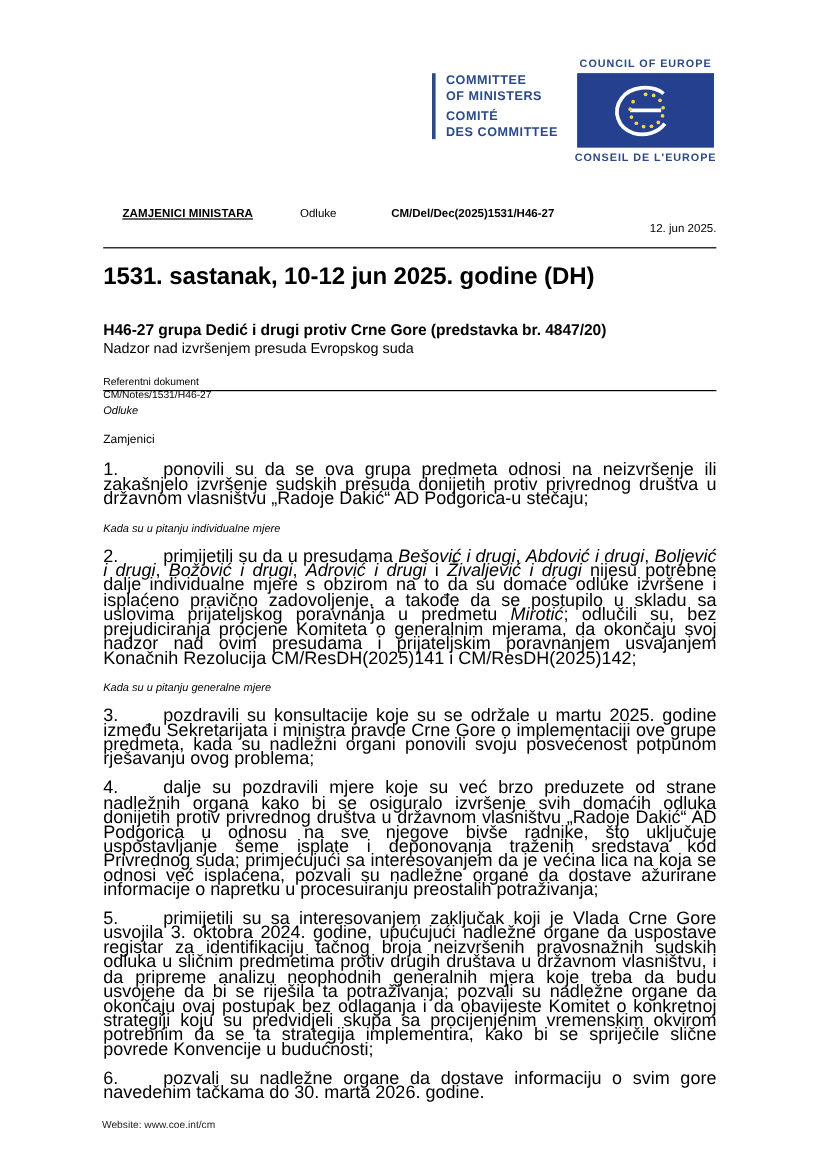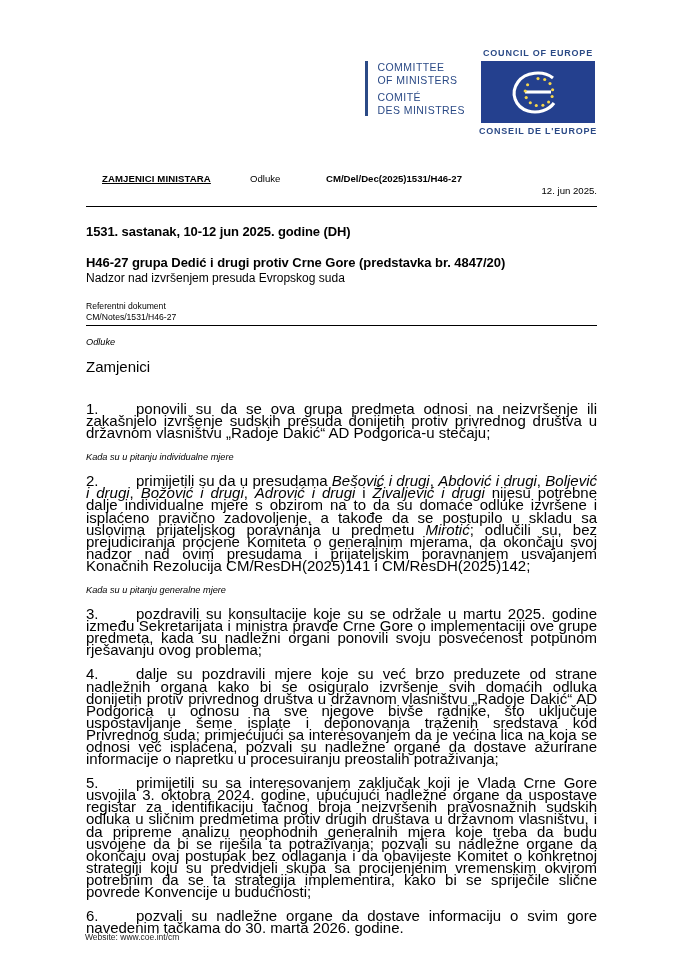--- a/index.html
+++ b/index.html
@@ -55,21 +55,21 @@
     display: flex;
     flex-direction: column;
     justify-content: center;
   }
   .cm-line {
     font-family: "Liberation Sans", sans-serif;
     font-size: 10.5px;
     letter-spacing: 0.45px;
     line-height: 12.6px;
     color: #2b4a86;
-    font-weight: 400;
+    font-weight: 700;
     white-space: nowrap;
   }
   .cm-gap { height: 5px; }
 
   .coe-logo {
     width: 118px;
     display: flex;
     flex-direction: column;
     align-items: center;
   }
@@ -135,24 +135,24 @@
   .rule-mid { top: 325px; }
 
   
   .title-block {
     position: absolute;
     left: 86px;
     top: 222px;
     width: 511px;
   }
   .h1 {
-    font-size: 13px;
+    font-size: 20px;
     font-weight: bold;
     letter-spacing: -0.1px;
-    margin: 0 0 14px 0;
+    margin: 0 0 26px 0;
     line-height: 19px;
   }
   .h2 {
     font-size: 13px;
     font-weight: bold;
     margin: 0 0 2px 0;
     line-height: 15px;
     letter-spacing: -0.05px;
   }
   .h2sub {
@@ -174,23 +174,23 @@
     top: 336px;
     width: 511px;
   }
   .ital {
     font-style: italic;
     font-size: 9.2px;
     line-height: 12px;
     margin: 0 0 13px 0;
   }
   .plain {
-    font-size: 15px;
+    font-size: 10px;
     line-height: 12px;
-    margin: 0 0 30px 0;
+    margin: 0 0 13px 0;
   }
   .para {
     font-size: 15px;
     line-height: 12.1px;
     margin: 0 0 12px 0;
     text-align: justify;
     position: relative;
     padding-left: 0;
   }
   .para .num {
@@ -224,21 +224,21 @@
   <div class="logo-band">
     <div class="logo-group">
 
       <div class="cm-block">
         <div class="cm-bar"></div>
         <div class="cm-lines">
           <div class="cm-line">COMMITTEE</div>
           <div class="cm-line">OF MINISTERS</div>
           <div class="cm-gap"></div>
           <div class="cm-line">COMITÉ</div>
-          <div class="cm-line">DES MINISTRES</div>
+          <div class="cm-line">DES COMMITTEE</div>
         </div>
       </div>
 
       <div class="coe-logo">
         <div class="coe-cap">COUNCIL OF EUROPE</div>
         <div class="coe-flag">
           <svg width="114" height="62" viewBox="0 0 114 62" aria-hidden="true">
             <rect x="0" y="0" width="114" height="62" fill="#24408e"></rect>
             <g fill="none" stroke="#ffffff" stroke-width="3.1">
               <path d="M72 17 C 62 9, 44 11, 37 21 C 29 32, 34 46, 47 50 C 57 53, 68 49, 73 42"></path>

